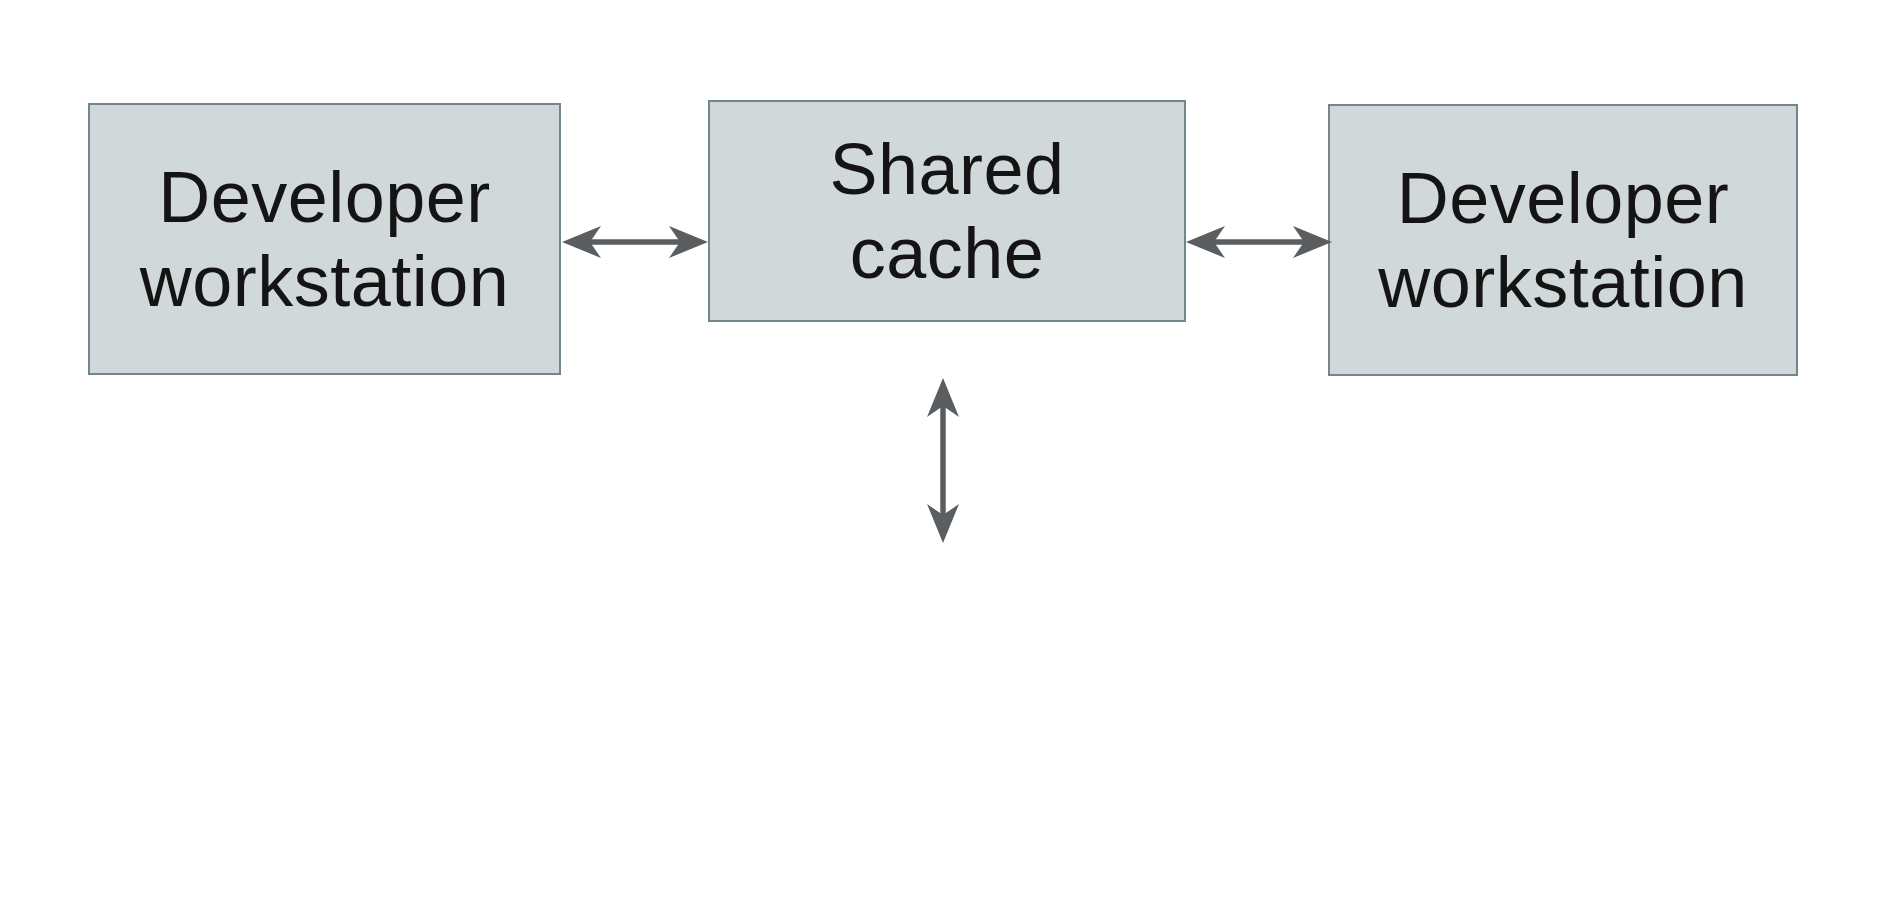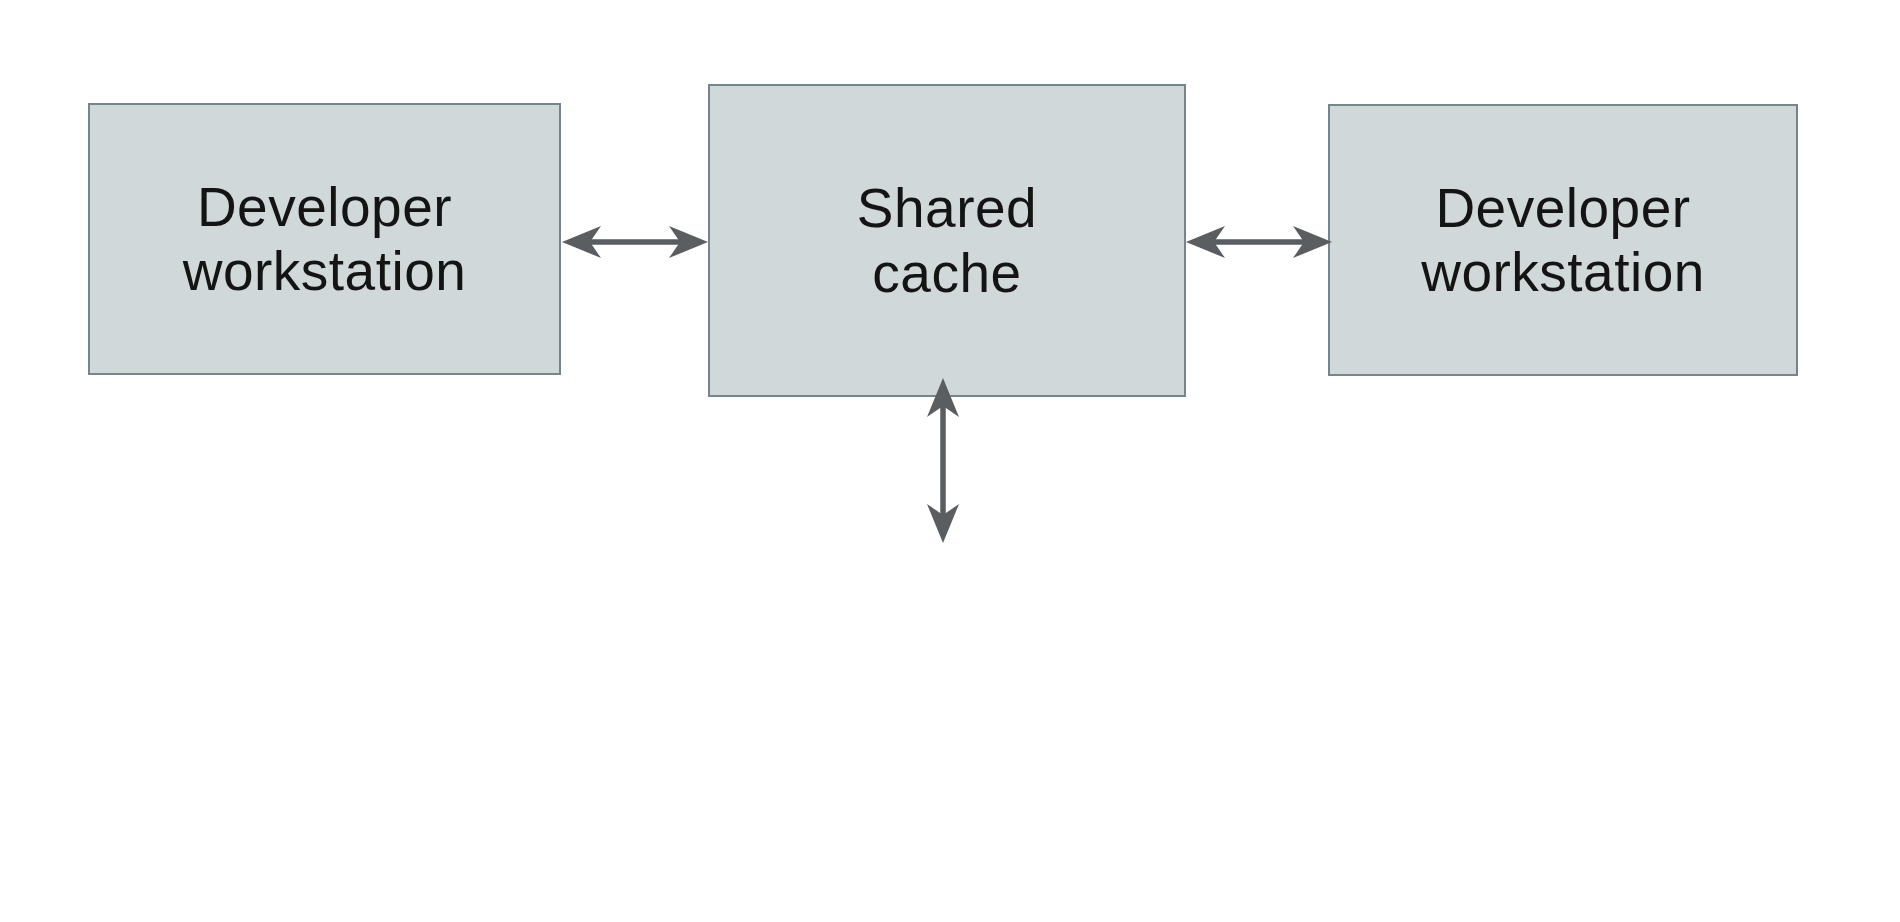--- a/index.html
+++ b/index.html
@@ -24,28 +24,28 @@
   .node {
     position: absolute;
     background: var(--node-fill);
     border: 2px solid var(--node-border);
     display: flex;
     align-items: center;
     justify-content: center;
     text-align: center;
   }
   .node-label {
-    font-size: 55px;
+    font-size: 72px;
     line-height: 1.17;
     letter-spacing: 0.5px;
     color: var(--label);
     white-space: pre-line;
   }
   #node-dev-left   { left: 88px;   top: 103px; width: 473px; height: 272px; }
-  #node-shared     { left: 708px;  top: 84px; width: 478px; height: 313px; }
+  #node-shared     { left: 708px;  top: 100px; width: 478px; height: 222px; }
   #node-dev-right  { left: 1328px; top: 104px; width: 470px; height: 272px; }
   #node-ci         { left: 709px;  top: 544px; width: 479px; height: 286px; }
 
   .connector { position: absolute; }
   .connector path { fill: var(--connector); }
   .connector line { stroke: var(--connector); stroke-width: 5.5; }
   #conn-left  { left: 561px; top: 224px; }
   #conn-right { left: 1185px; top: 224px; }
   #conn-down  { left: 925px; top: 377px; }
 </style>

